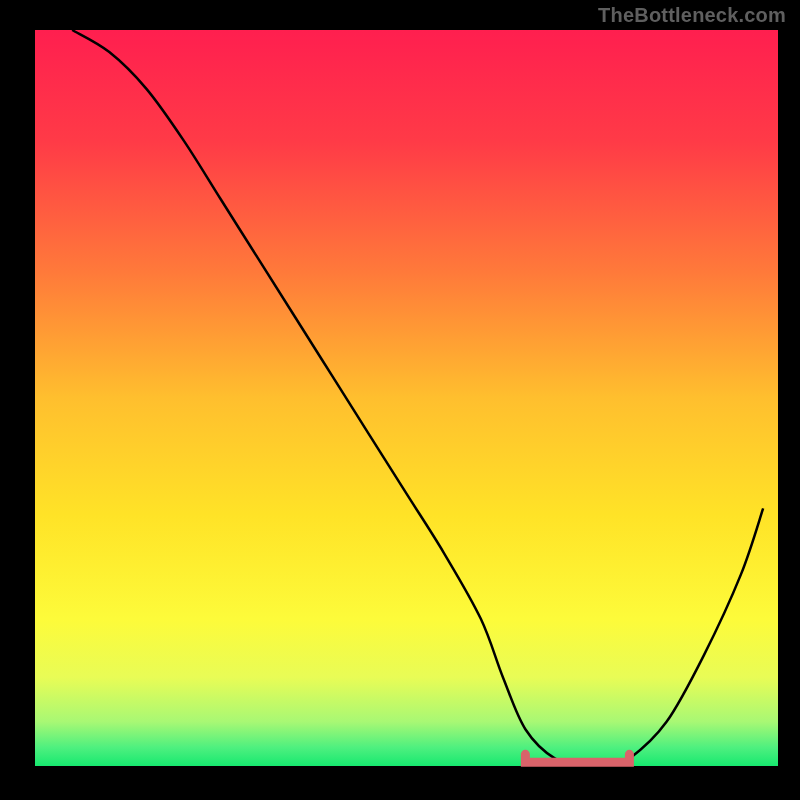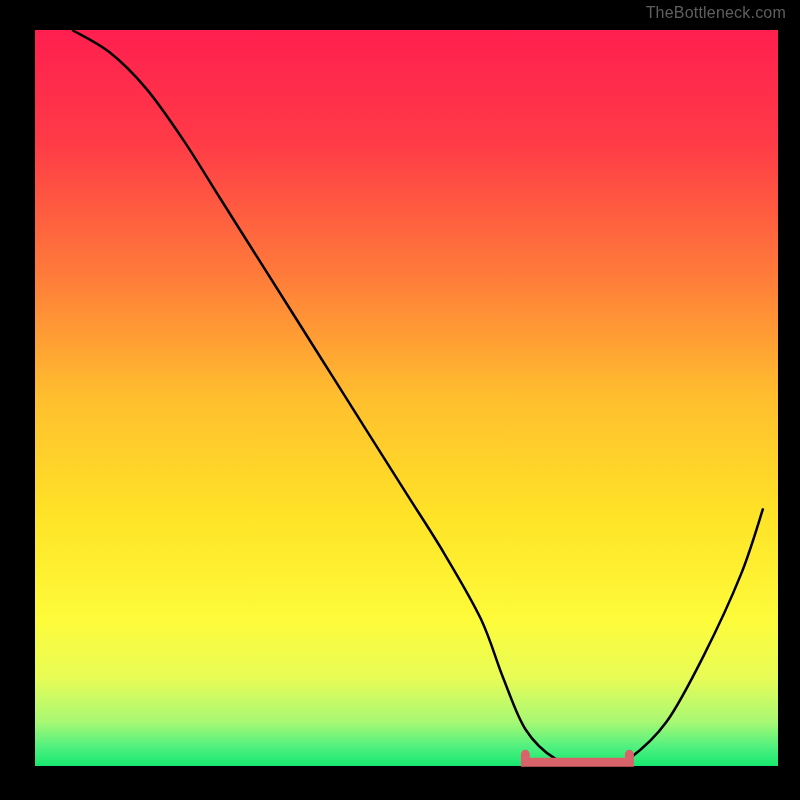--- a/index.html
+++ b/index.html
@@ -9,22 +9,22 @@
     height: 800px;
     background: #000;
     overflow: hidden;
     font-family: Arial, Helvetica, sans-serif;
   }
   .attribution {
     position: absolute;
     top: 4px;
     right: 14px;
     color: #5f5f5f;
-    font-size: 16px;
-    font-weight: 400;
+    font-size: 20px;
+    font-weight: 700;
     letter-spacing: 0.2px;
     z-index: 10;
   }
   svg {
     display: block;
   }
 </style>
 </head>
 <body>
 

